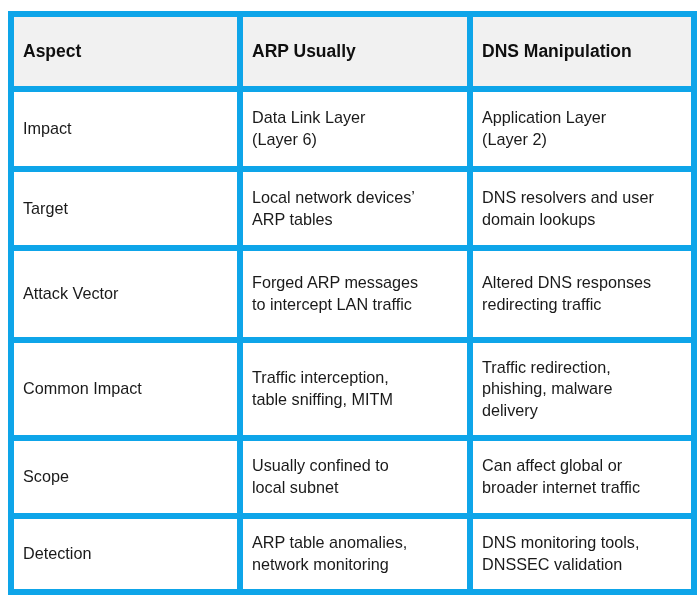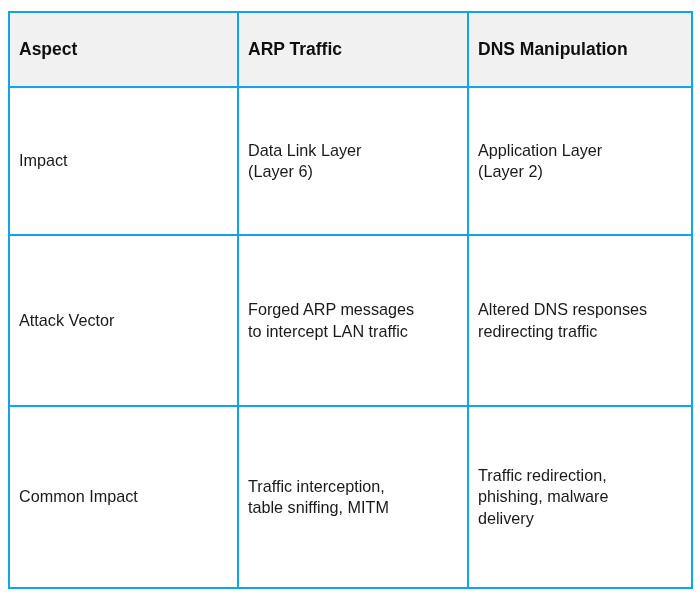--- a/index.html
+++ b/index.html
@@ -39,21 +39,21 @@
     height: 578px;
     border: 1px solid #3b3b3b;
   }
 
   table.compare col.c-aspect { width: 229px; }
   table.compare col.c-arp    { width: 230px; }
   table.compare col.c-dns    { width: 224px; }
 
   table.compare th,
   table.compare td {
-    border: 2px solid #0ea5e9;
+    border: 6px solid #0ea5e9;
     vertical-align: middle;
     padding: 10px 23px 10px 9px;
     box-sizing: border-box;
   }
 
   thead th {
     background: #f1f1f1;
     font-weight: bold;
     font-size: 17.5px;
     line-height: 1.25;
@@ -89,43 +89,64 @@
   <div class="table-wrap">
     <table class="compare">
       <colgroup>
         <col class="c-aspect">
         <col class="c-arp">
         <col class="c-dns">
       </colgroup>
       <thead>
         <tr>
           <th>Aspect</th>
-          <th>ARP Traffic</th>
+          <th>ARP Usually</th>
           <th>DNS Manipulation</th>
         </tr>
       </thead>
       <tbody>
         <tr class="r-layer">
           <td class="aspect-cell">Impact</td>
           <td>Data Link Layer
 (Layer 6)</td>
           <td>Application Layer
 (Layer 2)</td>
+        </tr>
+        <tr class="r-target">
+          <td class="aspect-cell">Target</td>
+          <td>Local network devices’
+ARP tables</td>
+          <td>DNS resolvers and user
+domain lookups</td>
         </tr>
         <tr class="r-vector">
           <td class="aspect-cell">Attack Vector</td>
           <td>Forged ARP messages
 to intercept LAN traffic</td>
           <td>Altered DNS responses
 redirecting traffic</td>
         </tr>
         <tr class="r-impact">
           <td class="aspect-cell">Common Impact</td>
           <td>Traffic interception,
 table sniffing, MITM</td>
           <td>Traffic redirection,
 phishing, malware
 delivery</td>
         </tr>
+        <tr class="r-scope">
+          <td class="aspect-cell">Scope</td>
+          <td>Usually confined to
+local subnet</td>
+          <td>Can affect global or
+broader internet traffic</td>
+        </tr>
+        <tr class="r-detect">
+          <td class="aspect-cell">Detection</td>
+          <td>ARP table anomalies,
+network monitoring</td>
+          <td>DNS monitoring tools,
+DNSSEC validation</td>
+        </tr>
       </tbody>
     </table>
   </div>
 </div>
 
 </body></html>

